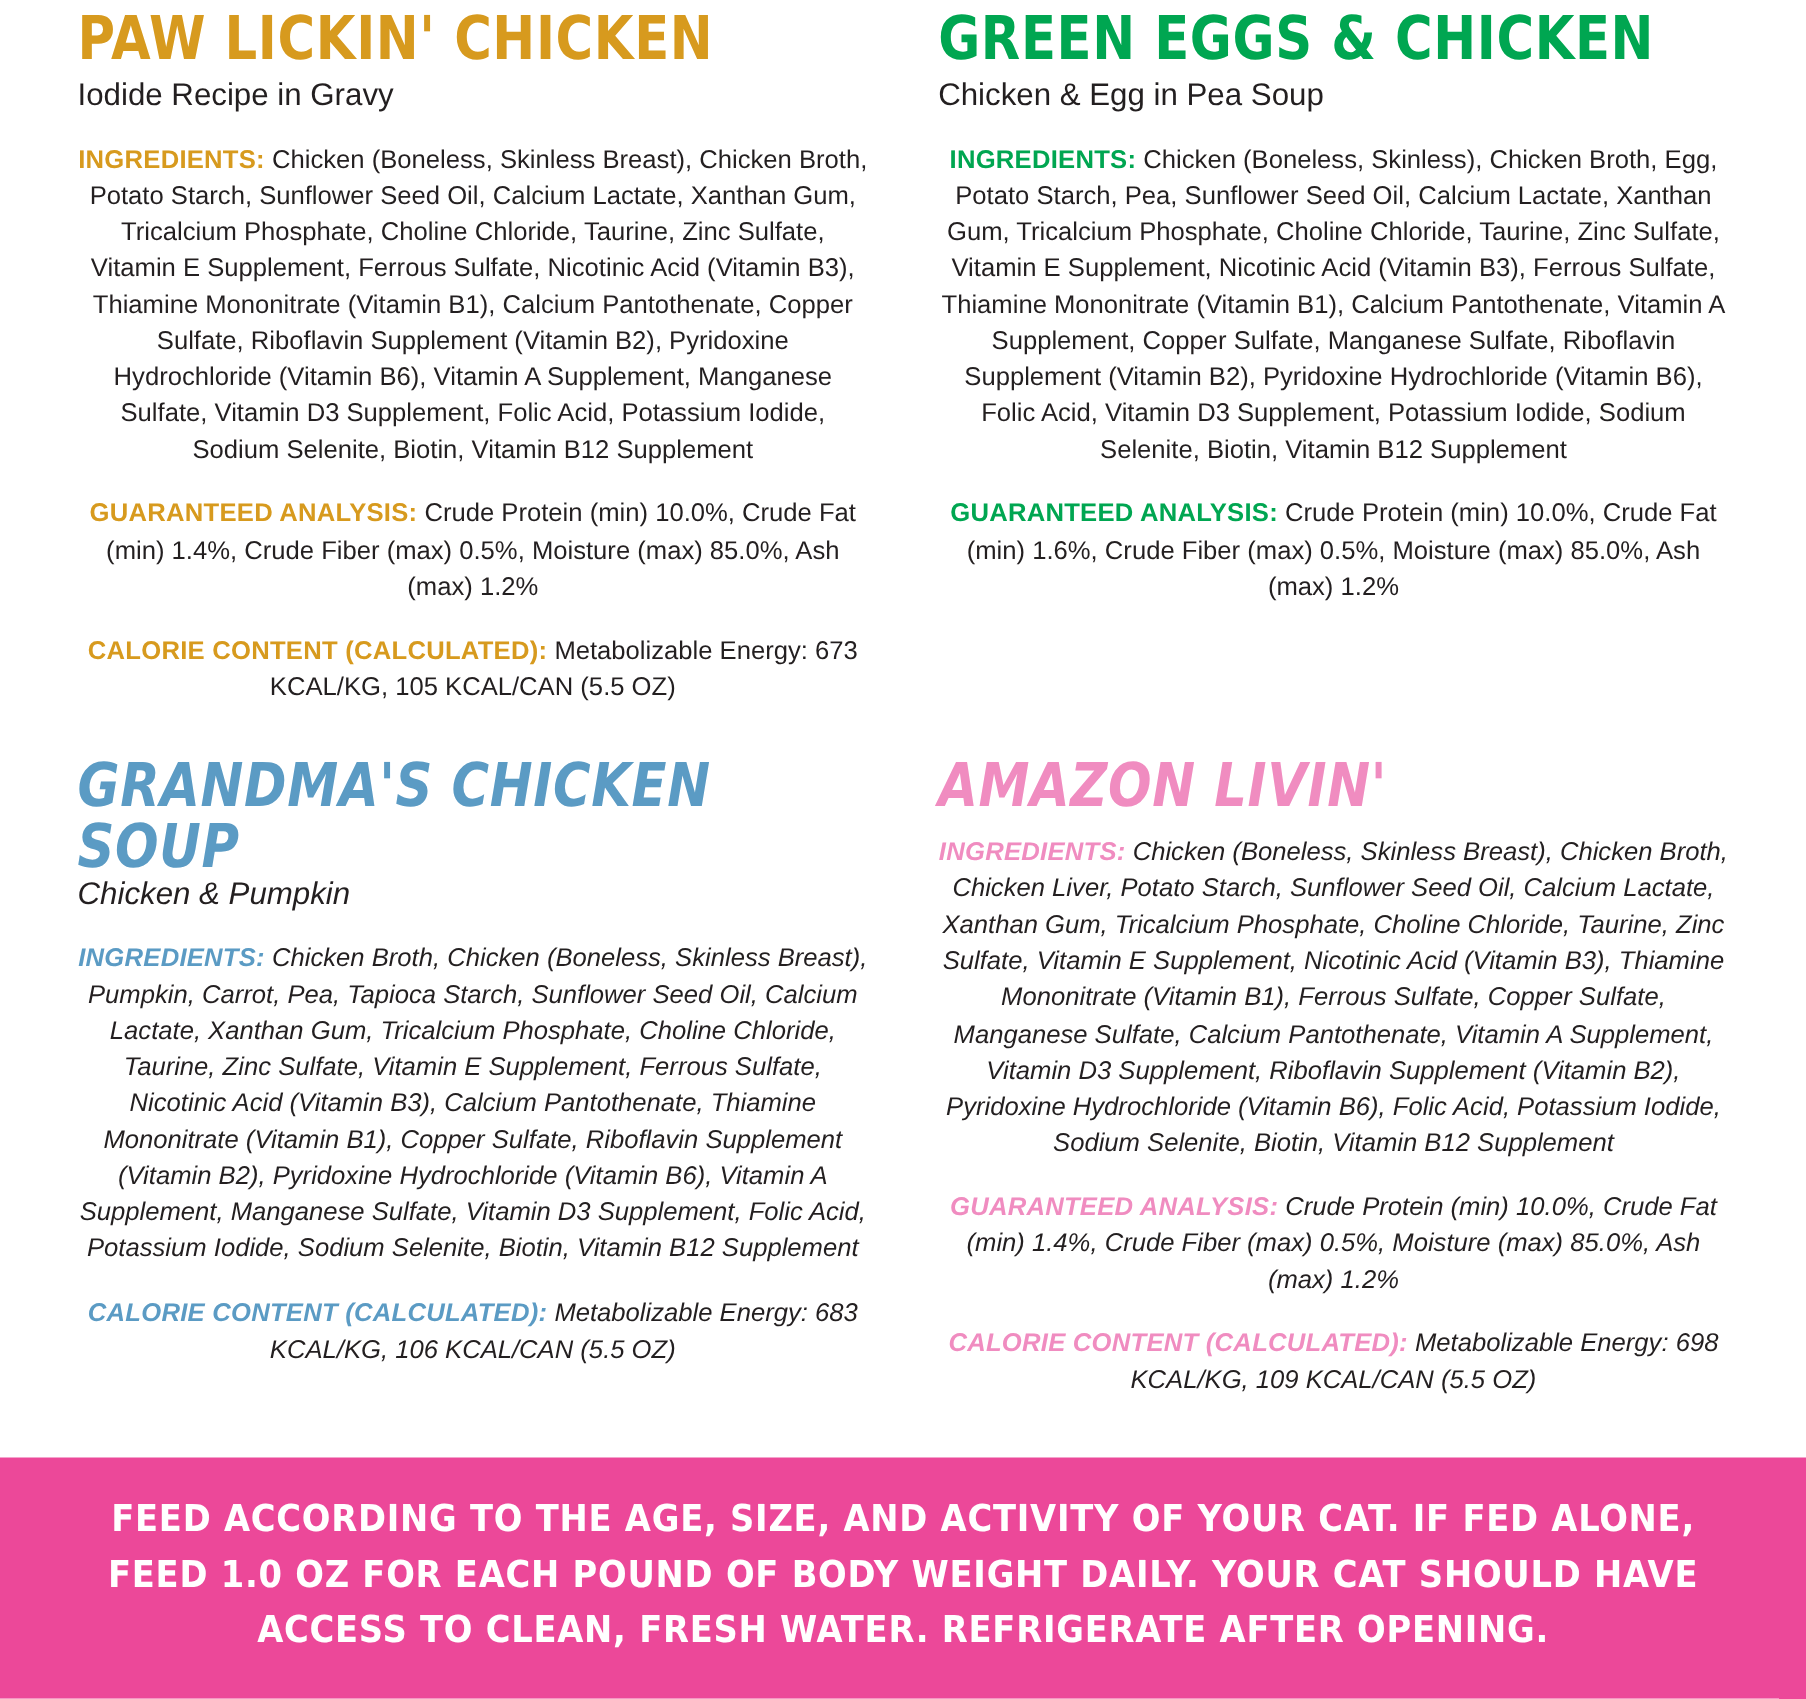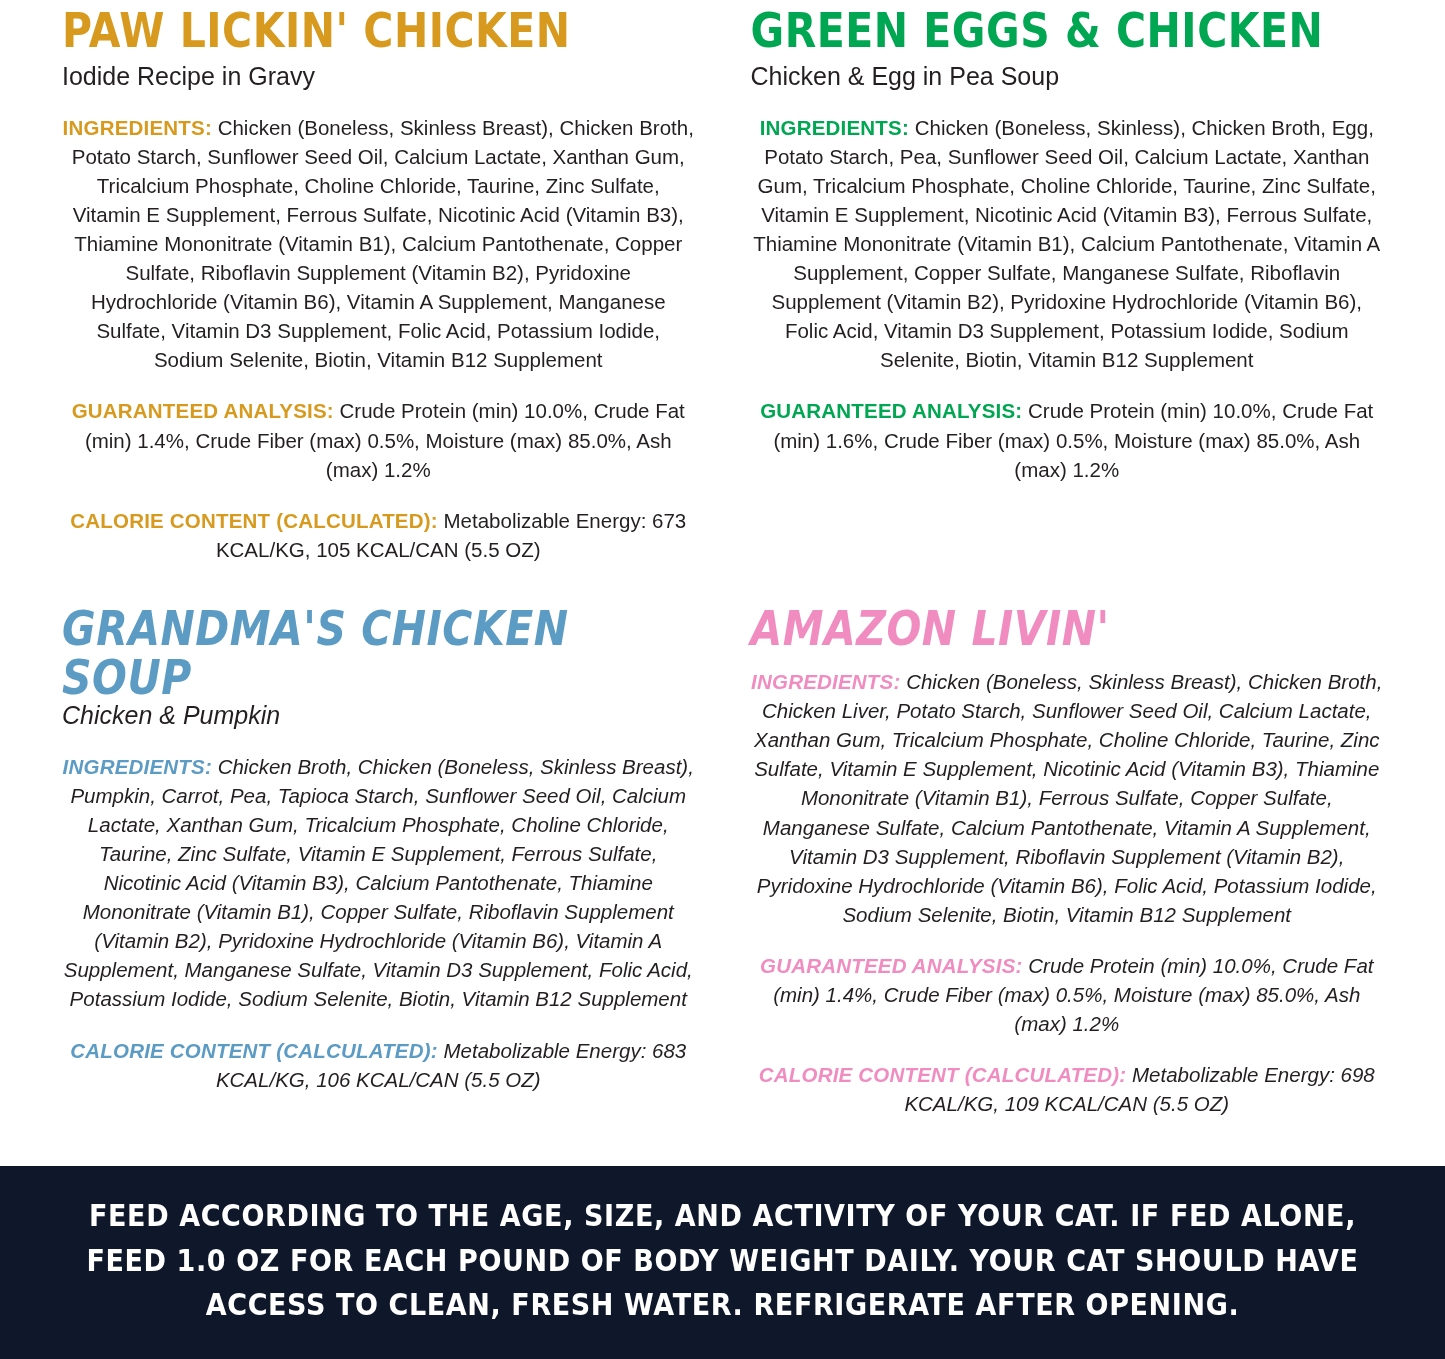--- a/index.html
+++ b/index.html
@@ -152,17 +152,17 @@
         <span class="body">Crude Protein (min) 10.0%, Crude Fat (min) 1.4%, Crude Fiber (max) 0.5%, Moisture (max) 85.0%, Ash (max) 1.2%</span>
       </div>
       <div class="block">
         <span class="label" style="color: rgb(240, 140, 192);">CALORIE CONTENT (CALCULATED):</span>
         <span class="body">Metabolizable Energy: 698 KCAL/KG, 109 KCAL/CAN (5.5 OZ)</span>
       </div>
     </div>
 
   </div>
 
-  <div class="footer" style="background: #0f172a; color: rgb(255, 255, 255);">
+  <div class="footer" style="background: #ec4899; color: rgb(255, 255, 255);">
     <div class="footer-text">FEED ACCORDING TO THE AGE, SIZE, AND ACTIVITY OF YOUR CAT. IF FED ALONE, FEED 1.0 OZ FOR EACH POUND OF BODY WEIGHT DAILY. YOUR CAT SHOULD HAVE ACCESS TO CLEAN, FRESH WATER. REFRIGERATE AFTER OPENING.</div>
   </div>
 
 </div>
 
 </body></html>

